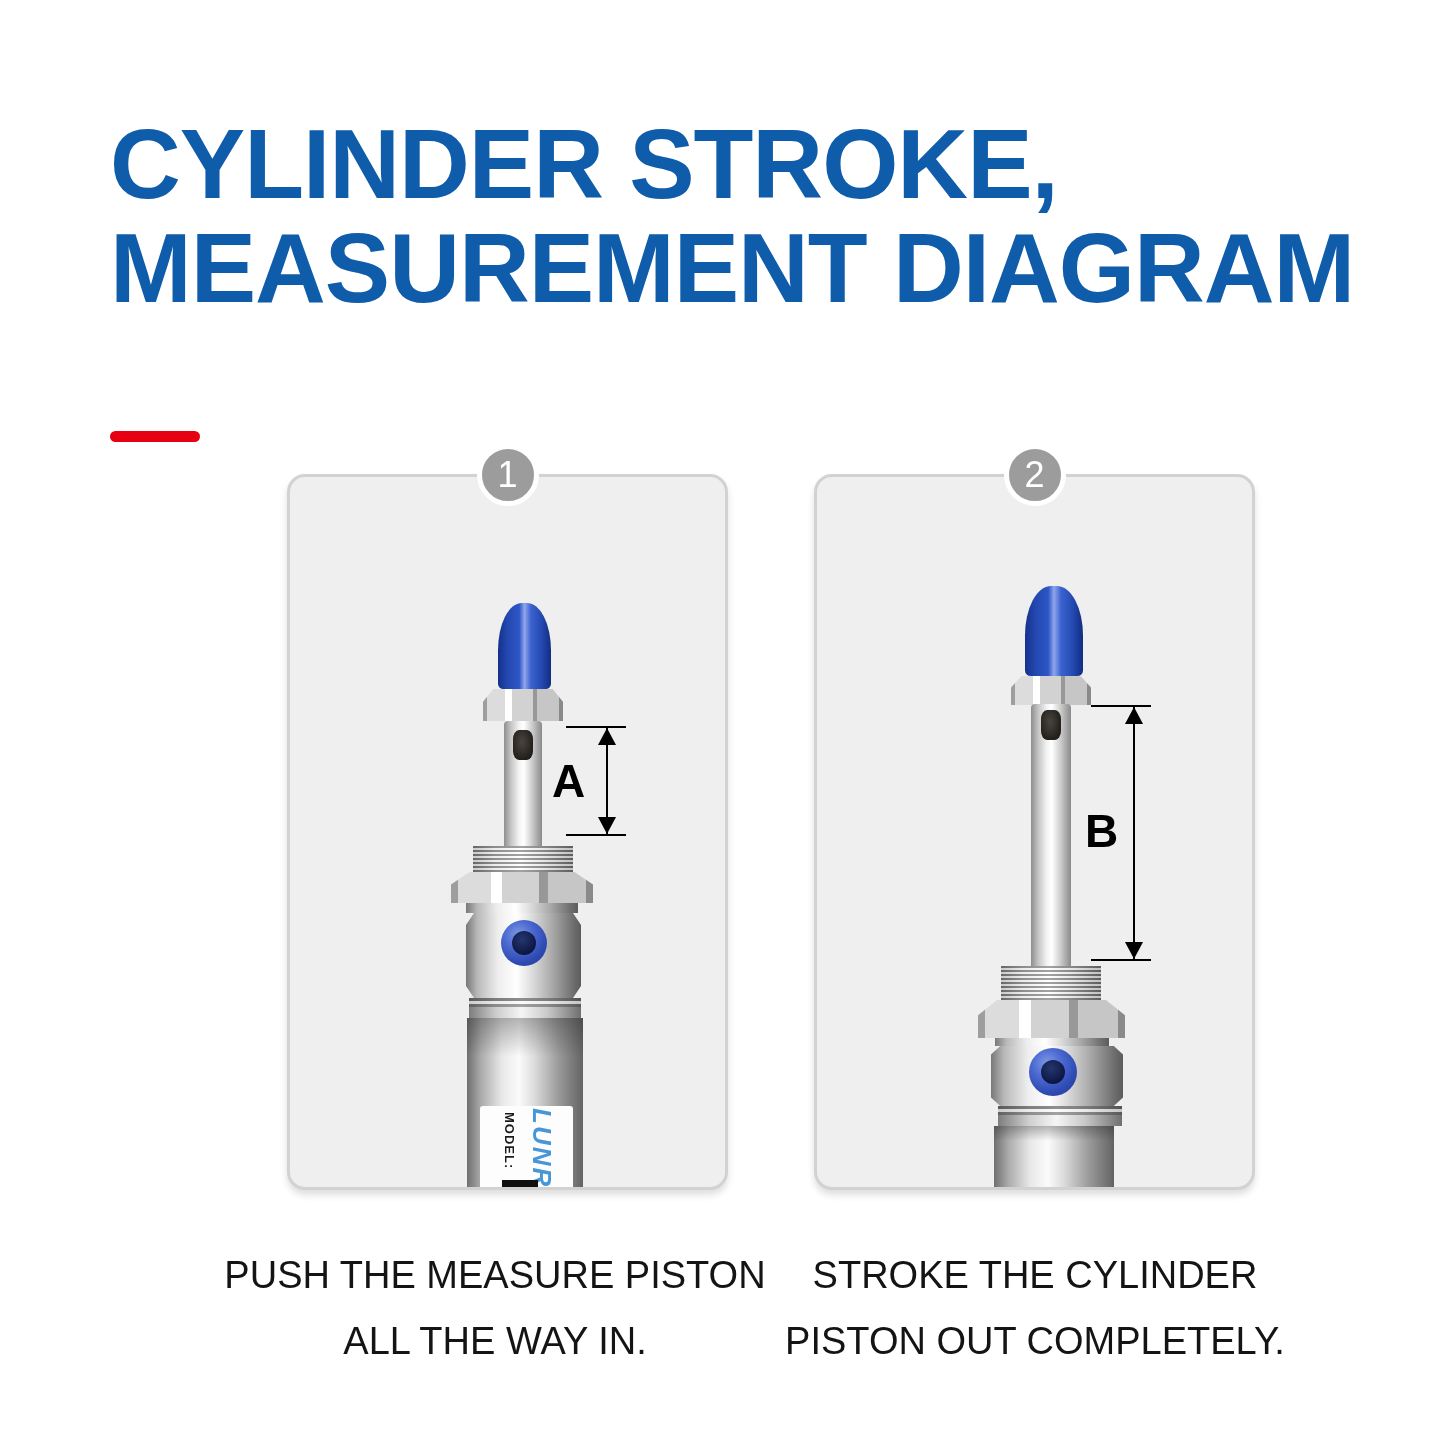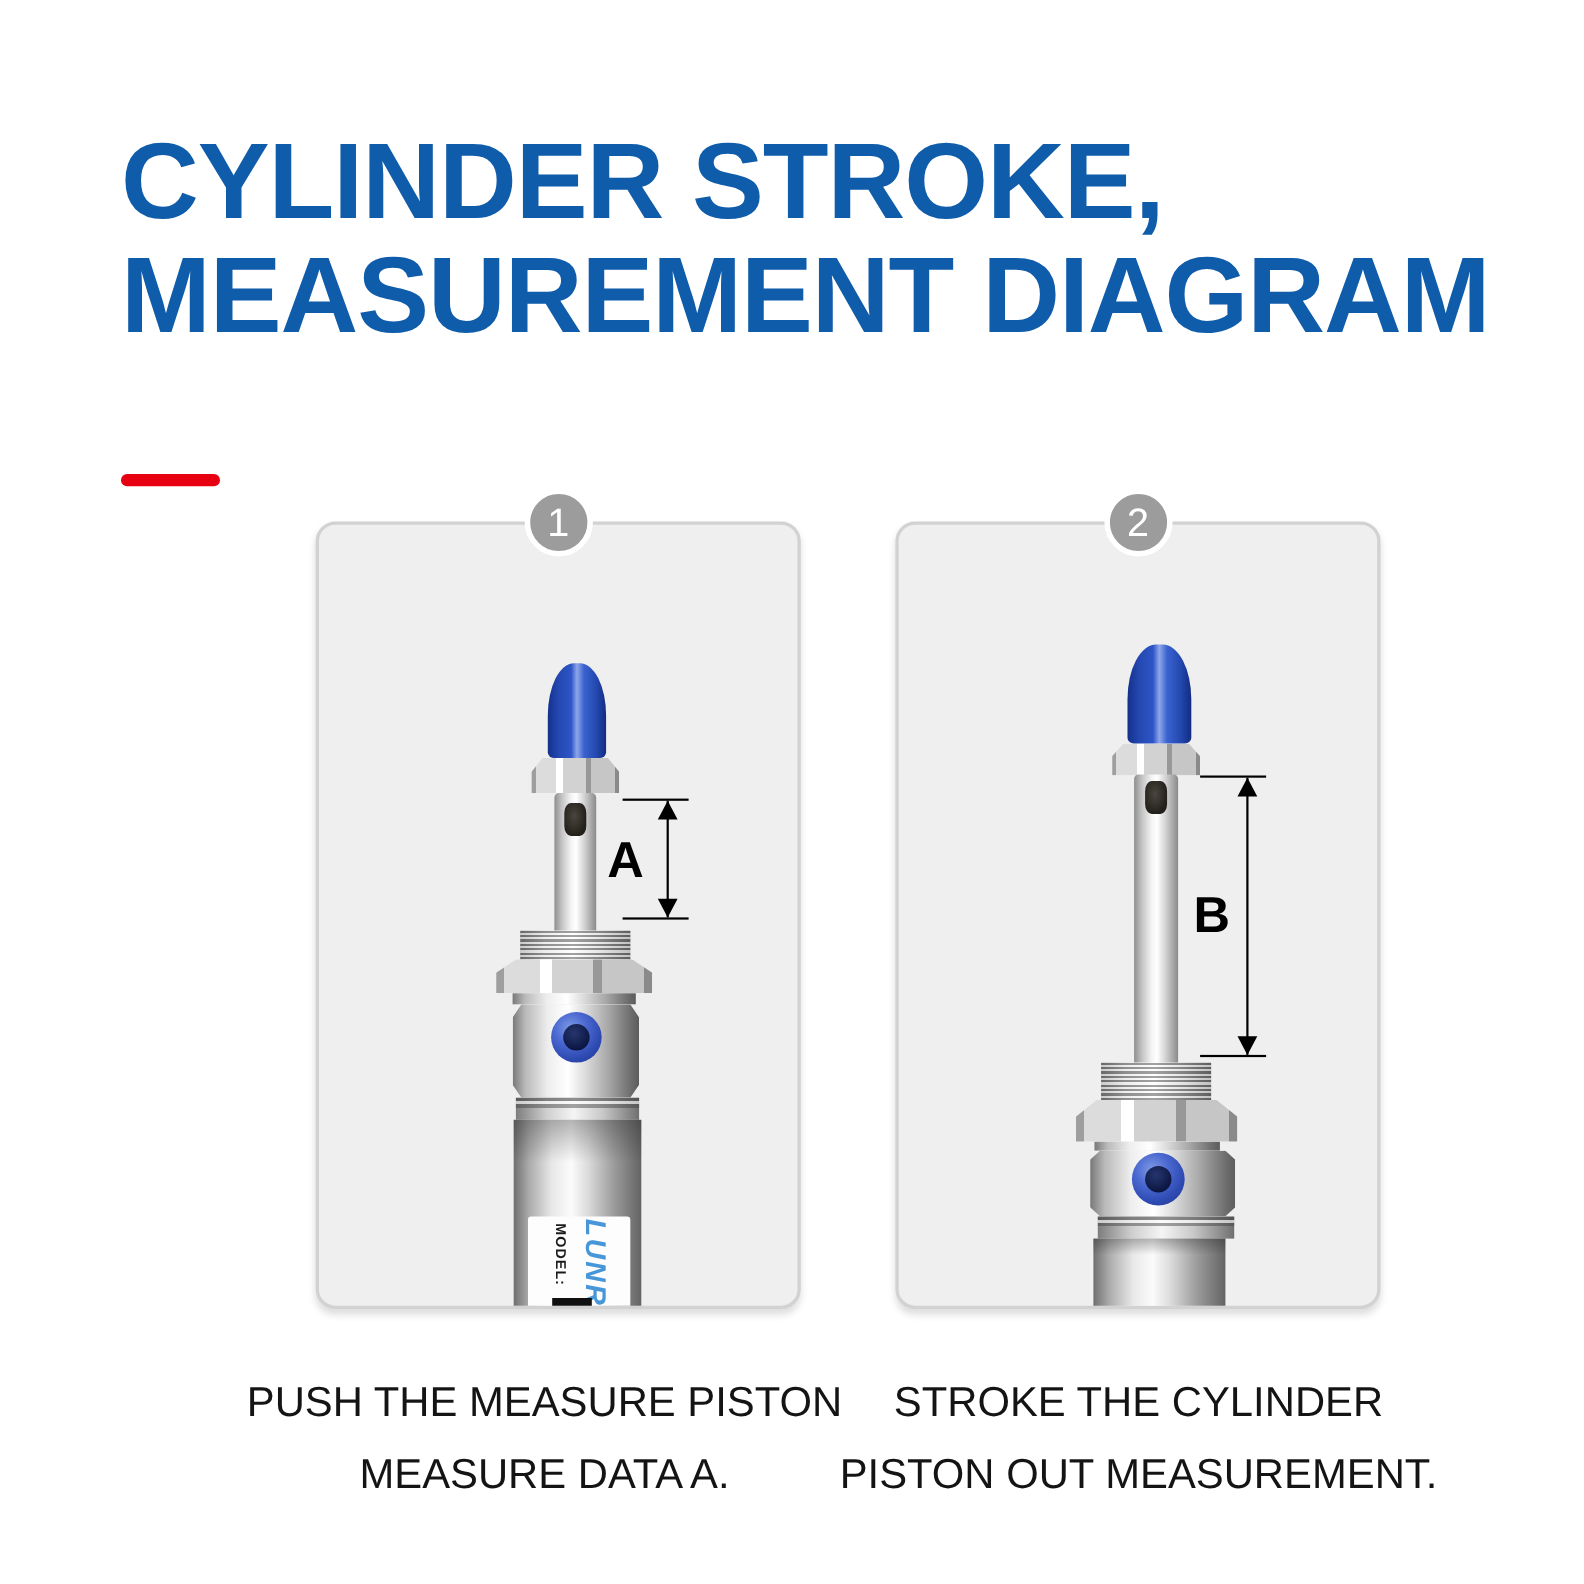--- a/index.html
+++ b/index.html
@@ -189,18 +189,18 @@
     <div class="tick" style="left:274px;top:482px;width:60px;"></div>
     <div class="vline" style="left:316px;top:230px;height:252px;"></div>
     <div class="arr-up" style="left:308px;top:230px;"></div>
     <div class="arr-down" style="left:308px;top:465px;"></div>
     <div class="dim-label" style="left:268px;top:328px;">B</div>
   </div>
 </div>
 
 <div class="caption" id="caption1">
   <div>PUSH THE MEASURE PISTON</div>
-  <div>MEASURE DATA A.</div>
+  <div>ALL THE WAY IN.</div>
 </div>
 <div class="caption" id="caption2">
   <div>STROKE THE CYLINDER</div>
-  <div>PISTON OUT MEASUREMENT.</div>
+  <div>PISTON OUT COMPLETELY.</div>
 </div>
 
 </body></html>

